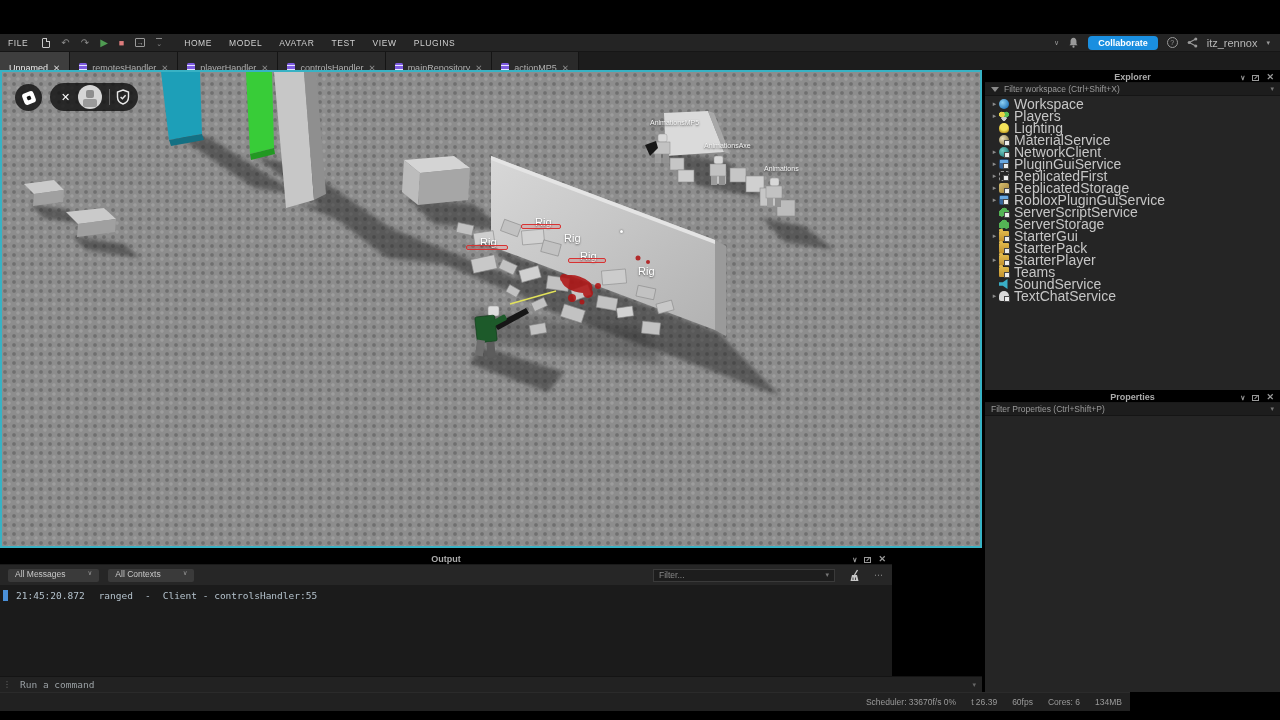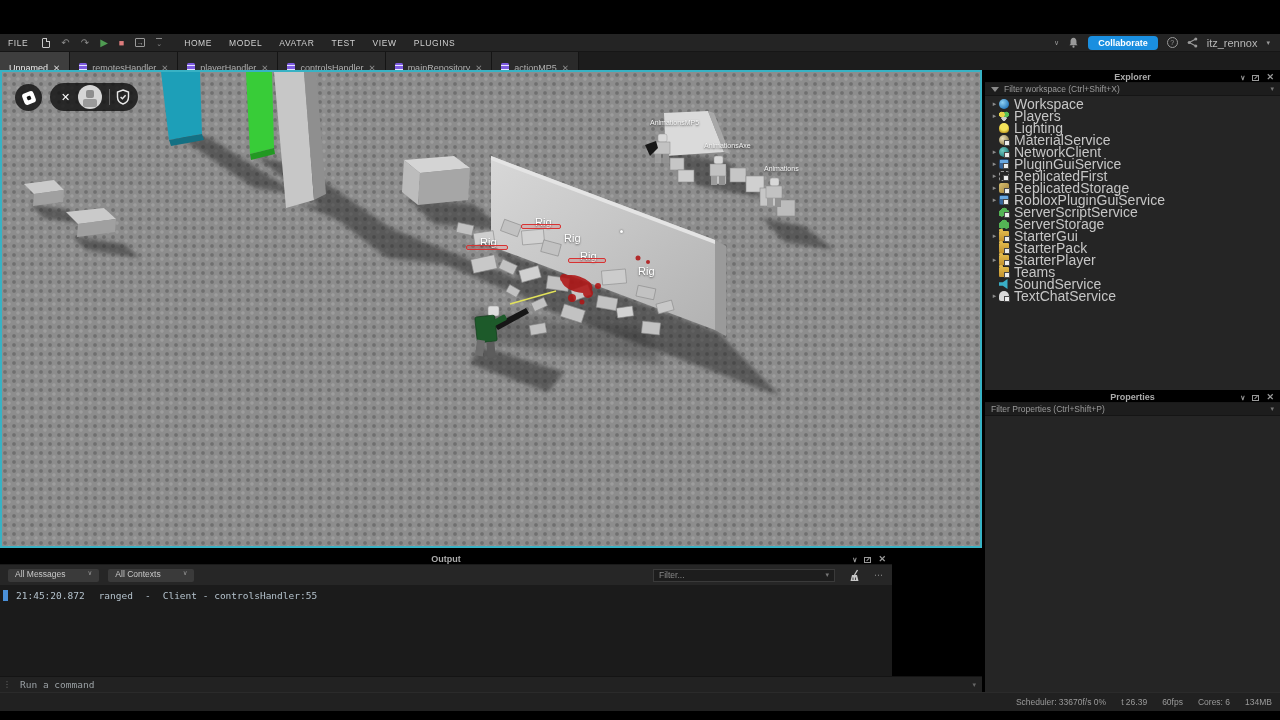--- a/index.html
+++ b/index.html
@@ -145,21 +145,21 @@
   .log-tag { margin-left:14px; }
   .log-dash { margin-left:12px; }
   .log-msg { margin-left:12px; }
 
   
   .command-bar { left:0; top:660px; width:982px; height:16px; background:#222; border-top:1px solid #141414;
                  display:flex; align-items:center; }
   .grip-icon { color:#777; font-size:8px; margin-left:3px; }
   .command-text { margin-left:9px; font-family:"DejaVu Sans Mono", monospace; font-size:9.5px; color:#9aa0a4; }
   .cmd-caret { margin-left:auto; margin-right:6px; font-size:7px; color:#666; }
-  .status-bar { left:0; top:676px; width:1280px; height:19px; background:#212121; border-top:1px solid #2b2b2b;
+  .status-bar { left:0; top:676px; width:1130px; height:19px; background:#212121; border-top:1px solid #2b2b2b;
                 display:flex; align-items:center; justify-content:flex-end; gap:15px; padding-right:8px; }
   .status-item { font-size:8.5px; color:#9a9a9a; }
 </style>
 </head>
 <body>
 
 <div id="stage">
 
   <div class="abs letterbox-top"></div>
 

